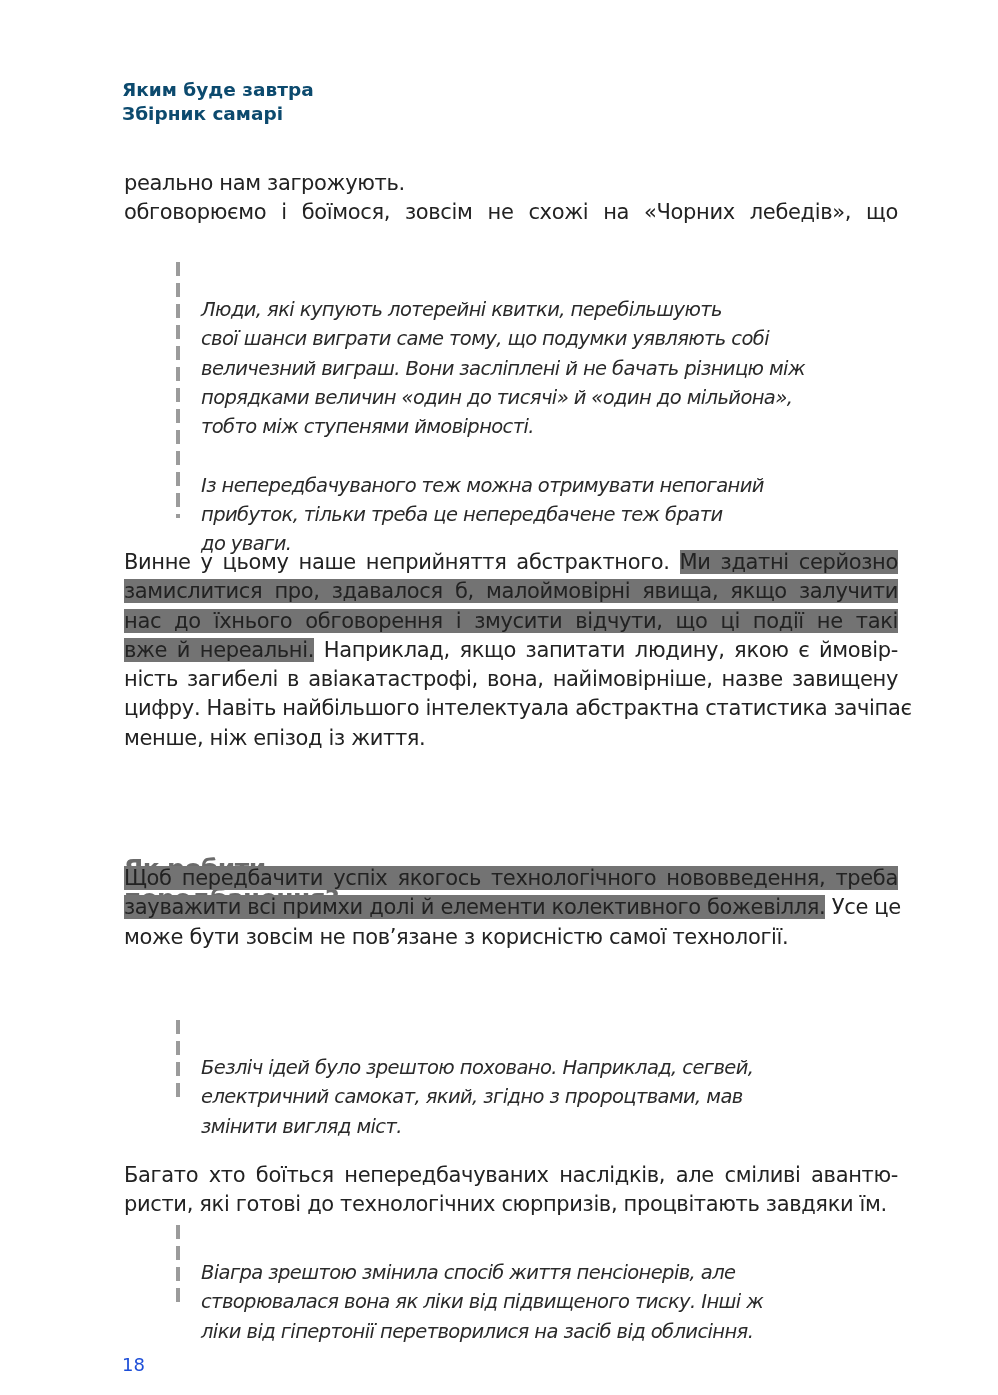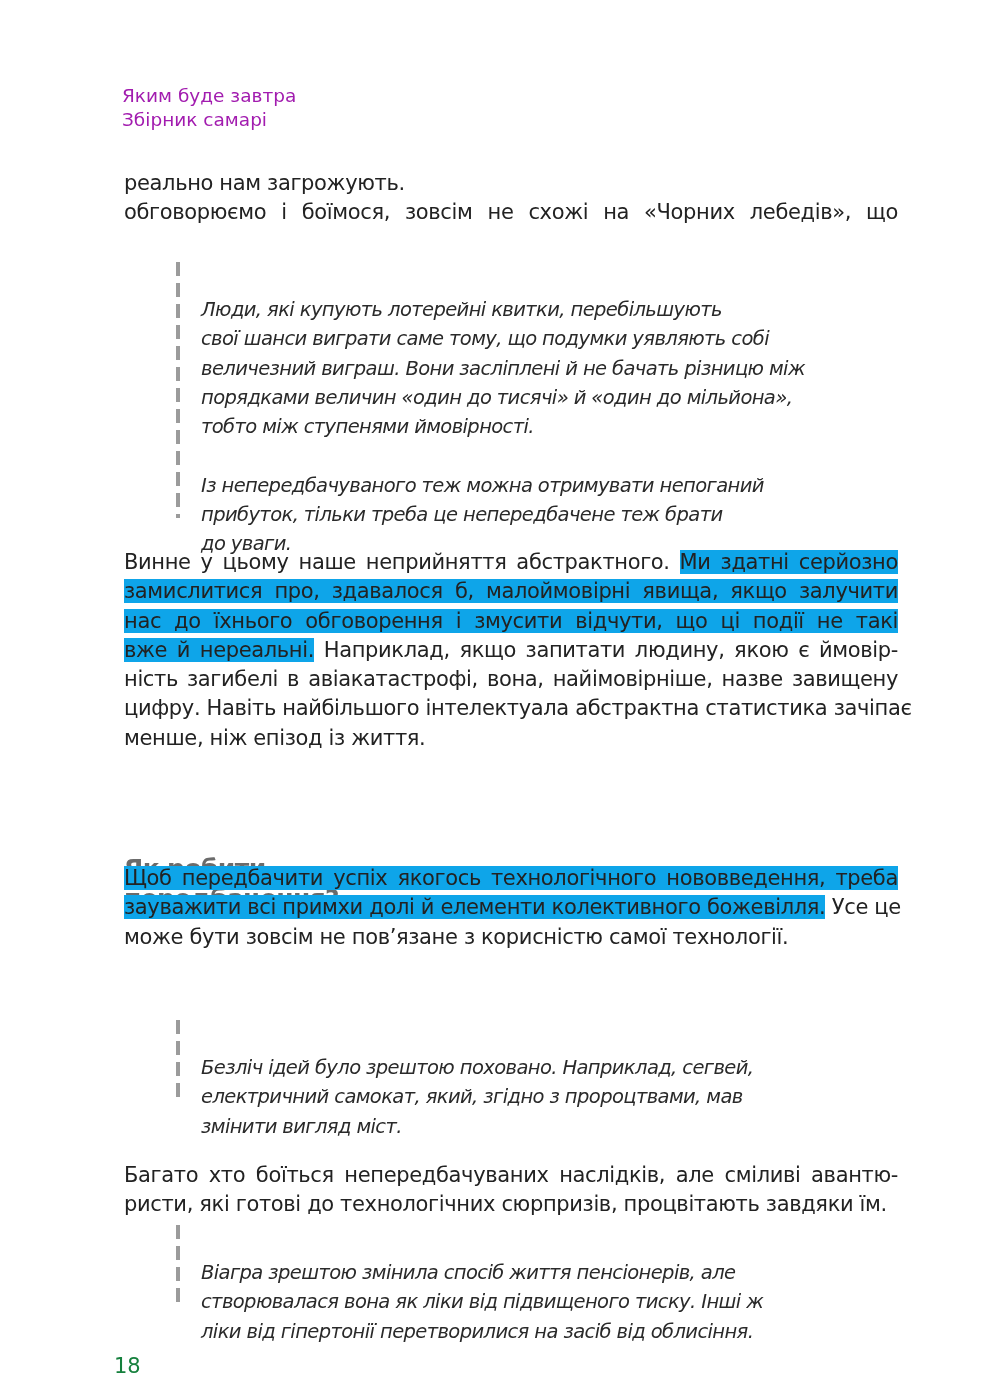--- a/index.html
+++ b/index.html
@@ -1,36 +1,36 @@
 <!DOCTYPE html>
 <html><head>
 <meta charset="utf-8">
 <style>
   html, body { margin: 0; padding: 0; background: #ffffff; }
   body { width: 998px; height: 1395px; position: relative; overflow: hidden;
          font-family: "DejaVu Sans", sans-serif; color: #222222; }
-  .running-head { position: absolute; left: 122px; top: 84px; font-size: 18.5px; line-height: 23.5px; color: #a21caf;
-                  font-family: "DejaVu Sans", sans-serif; }
+  .running-head { position: absolute; left: 122px; top: 78px; font-size: 18.5px; line-height: 23.5px; color: #0c4a6e;
+                  font-family: "DejaVu Sans", sans-serif; font-weight: bold; }
   .running-head div { white-space: nowrap; }
   .para { position: absolute; left: 124px; width: 774px; font-size: 21px; line-height: 29.3px;
           font-family: "DejaVu Sans", sans-serif; text-align: justify; letter-spacing: -0.35px; }
   .para .line { display: block; white-space: nowrap; text-align-last: justify; text-align: justify; }
   .para .line.last { text-align-last: left; }
-  .hl { background: #0ea5e9; }
+  .hl { background: #737373; }
   .quote { position: absolute; left: 176px; width: 700px; }
   .quote .bar { position: absolute; left: 0; top: 6px; width: 4px;
                 background: repeating-linear-gradient(to bottom, #9b9b9b 0 14px, transparent 14px 21px); }
   .quote .qtext { position: absolute; left: 25px; top: 0; font-style: italic; font-size: 19.5px; line-height: 29.3px;
                   font-family: "DejaVu Sans", sans-serif; color: #2a2a2a; letter-spacing: -0.6px; margin-top: 39px; }
   .quote .qtext .line { display: block; white-space: nowrap; }
   .quote .qtext .gap { display: block; height: 29.3px; }
   .heading { position: absolute; left: 124px; top: 807px; font-size: 25px; line-height: 30px; font-weight: bold;
              color: #6b6b6b; font-family: "DejaVu Sans", sans-serif; letter-spacing: -0.6px; margin-top: 47px; }
   .heading div { white-space: nowrap; }
-  .page-num { position: absolute; left: 114px; top: 1354px; font-size: 21px; color: #15803d; font-family: "DejaVu Sans", sans-serif; }
+  .page-num { position: absolute; left: 122px; top: 1354px; font-size: 18px; color: #1d4ed8; font-family: "DejaVu Sans", sans-serif; }
 </style>
 </head>
 <body>
 
 <div class="running-head">
   <div>Яким буде завтра</div>
   <div>Збірник самарі</div>
 </div>
 
 <div class="para" id="p1" style="top:169px;">

